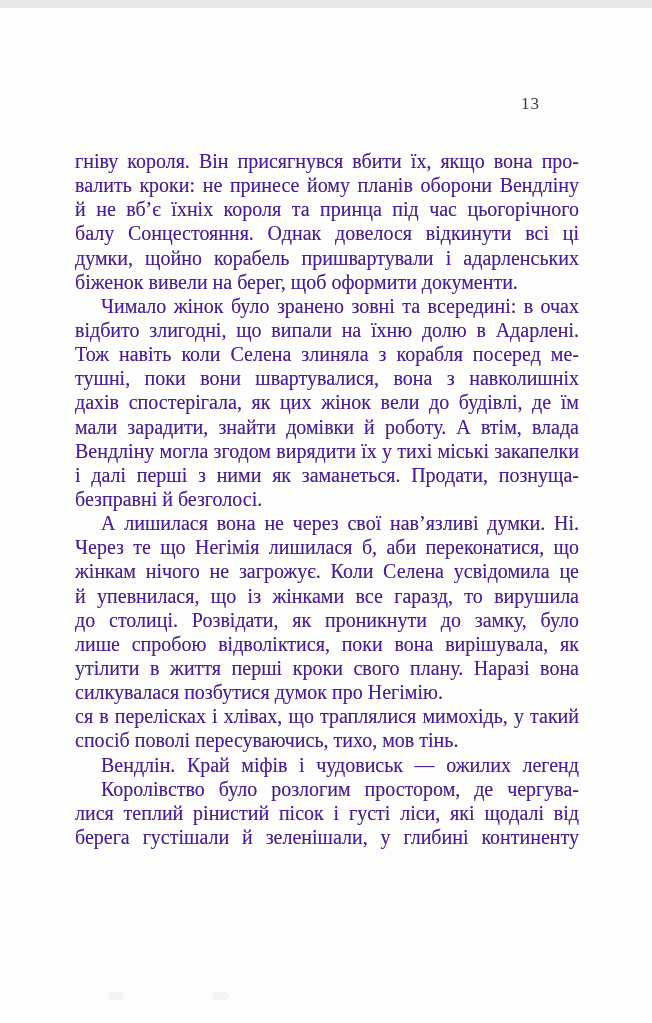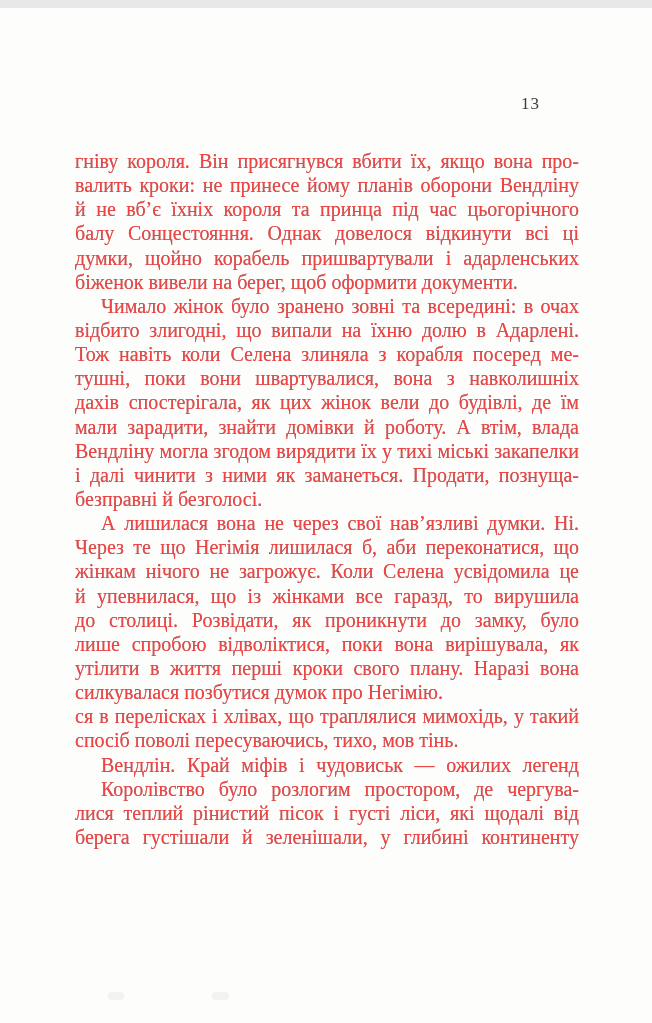--- a/index.html
+++ b/index.html
@@ -55,35 +55,35 @@
   }
   .scan-artifact.a1 { left: 108px; top: 984px; width: 16px; }
   .scan-artifact.a2 { left: 212px; top: 984px; width: 17px; }
 </style>
 </head>
 <body>
 
 <div class="page" style="background: rgb(253, 253, 252);">
   <div class="page-number">13</div>
 
-  <main class="text-block" style="color: #ef4444;">
+  <main class="text-block" style="color: #4c1d95;">
       <div class="text-line">гніву короля. Він присягнувся вбити їх, якщо вона про-</div>
       <div class="text-line">валить кроки: не принесе йому планів оборони Вендліну</div>
       <div class="text-line">й не вб’є їхніх короля та принца під час цьогорічного</div>
       <div class="text-line">балу Сонцестояння. Однак довелося відкинути всі ці</div>
       <div class="text-line">думки, щойно корабель пришвартували і адарленських</div>
       <div class="text-line para-end">біженок вивели на берег, щоб оформити документи.</div>
       <div class="text-line indent">Чимало жінок було зранено зовні та всередині: в очах</div>
       <div class="text-line">відбито злигодні, що випали на їхню долю в Адарлені.</div>
       <div class="text-line">Тож навіть коли Селена злиняла з корабля посеред ме-</div>
       <div class="text-line">тушні, поки вони швартувалися, вона з навколишніх</div>
       <div class="text-line">дахів спостерігала, як цих жінок вели до будівлі, де їм</div>
       <div class="text-line">мали зарадити, знайти домівки й роботу. А втім, влада</div>
       <div class="text-line">Вендліну могла згодом вирядити їх у тихі міські закапелки</div>
-      <div class="text-line">і далі чинити з ними як заманеться. Продати, познуща-</div>
+      <div class="text-line">і далі перші з ними як заманеться. Продати, познуща-</div>
       <div class="text-line para-end">безправні й безголосі.</div>
       <div class="text-line indent">А лишилася вона не через свої нав’язливі думки. Ні.</div>
       <div class="text-line">Через те що Негімія лишилася б, аби переконатися, що</div>
       <div class="text-line">жінкам нічого не загрожує. Коли Селена усвідомила це</div>
       <div class="text-line">й упевнилася, що із жінками все гаразд, то вирушила</div>
       <div class="text-line">до столиці. Розвідати, як проникнути до замку, було</div>
       <div class="text-line">лише спробою відволіктися, поки вона вирішувала, як</div>
       <div class="text-line">утілити в життя перші кроки свого плану. Наразі вона</div>
       <div class="text-line para-end">силкувалася позбутися думок про Негімію.</div>
       <div class="text-line">ся в перелісках і хлівах, що траплялися мимохідь, у такий</div>

